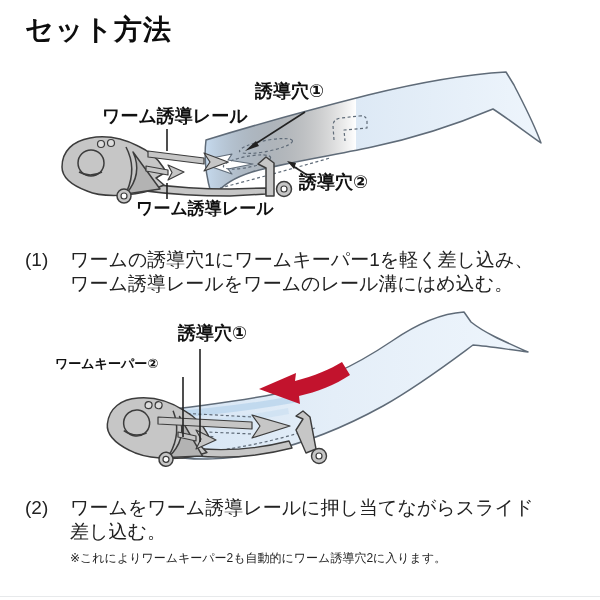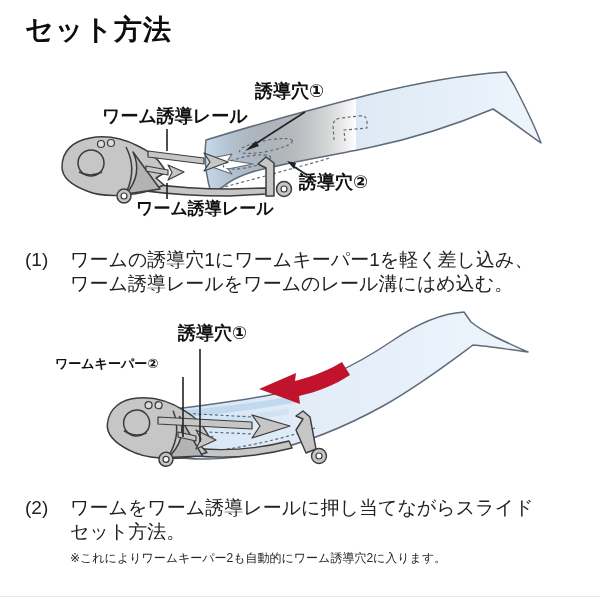--- a/index.html
+++ b/index.html
@@ -188,19 +188,19 @@
     </g>
   </svg>
 
   <div class="dlabel" id="lbl-hole2">誘導穴①</div>
   <div class="dlabel" id="lbl-keeper2">ワームキーパー②</div>
 
   <div class="step" id="step2">
     <span class="num">(2)</span>
     <div class="lines">
       <div>ワームをワーム誘導レールに押し当てながらスライド</div>
-      <div>セット方法。</div>
+      <div>差し込む。</div>
       <div class="note">※これによりワームキーパー2も自動的にワーム誘導穴2に入ります。</div>
     </div>
   </div>
 
   <div class="hairline"></div>
 </div>
 
 </body></html>

